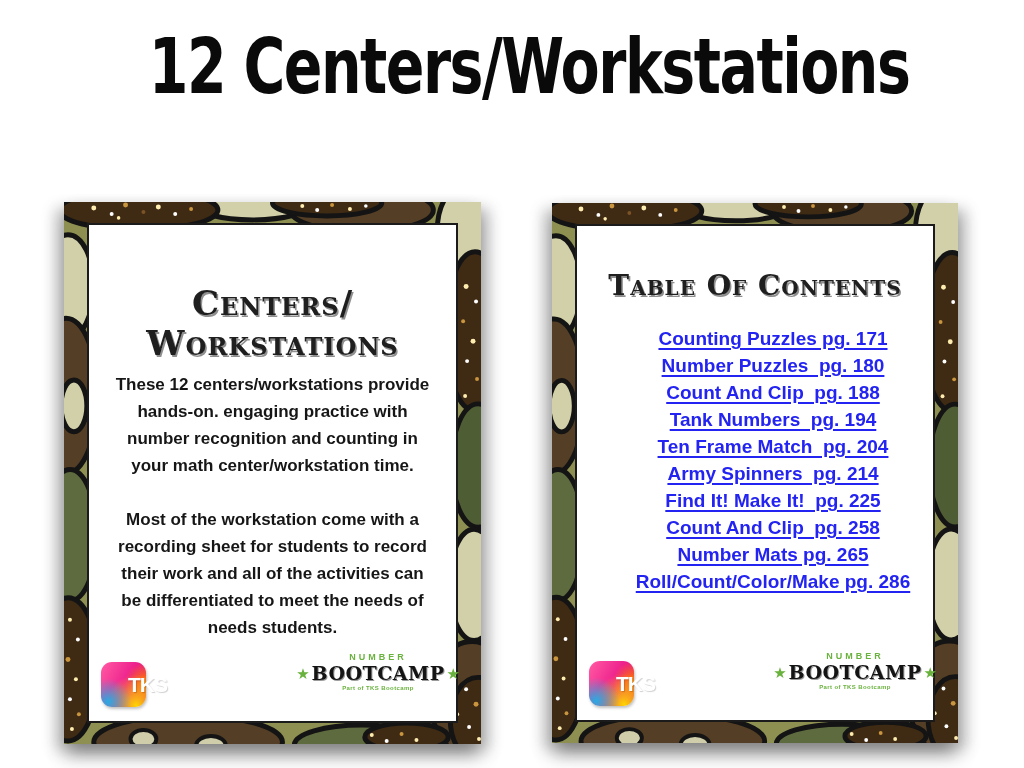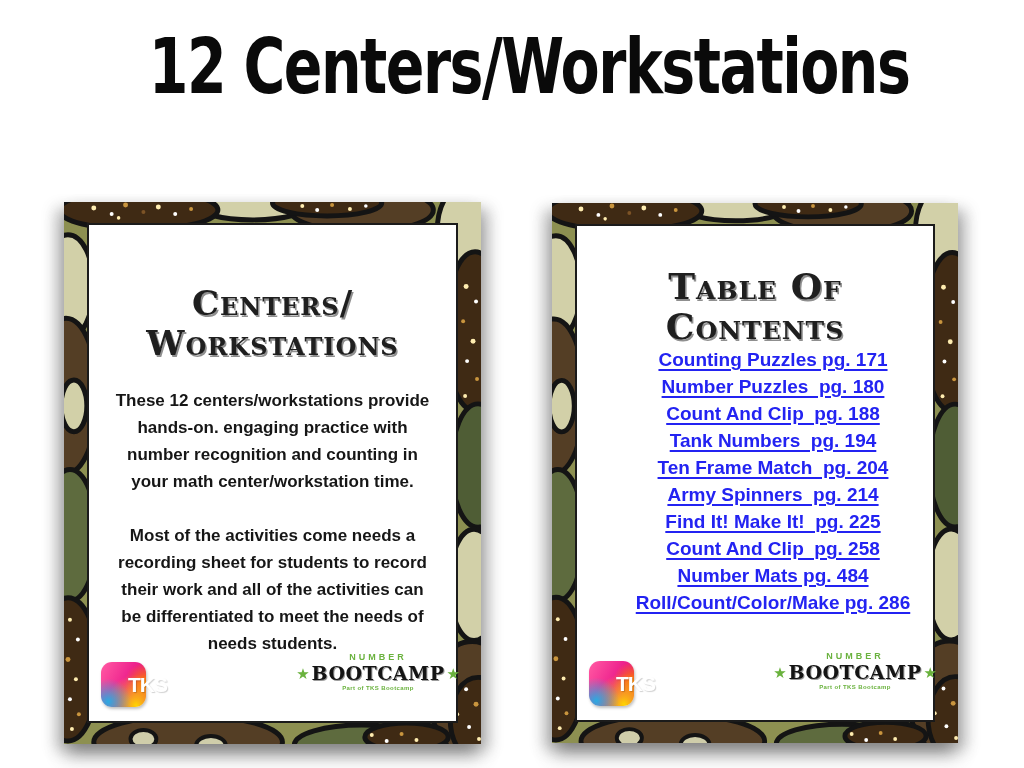--- a/index.html
+++ b/index.html
@@ -32,27 +32,27 @@
     background:#ffffff;border:2px solid #1b1b1b;
   }
 
   
   .inner-left{padding:58px 4px 0;text-align:center;}
   .card-heading{
     font-family:"DejaVu Serif",serif;font-weight:bold;font-variant:small-caps;
     color:#1f1f1f;text-shadow:1.5px 1.5px 0 #8f8f8f;letter-spacing:1px;
   }
   .inner-left .card-heading{font-size:34px;line-height:40px;}
-  .body-par{margin-top:24px;font-weight:bold;font-size:17px;line-height:27px;color:#161616;}
+  .body-par{margin-top:8px;font-weight:bold;font-size:17px;line-height:27px;color:#161616;}
   .body-par.second{margin-top:27px;}
 
   
   .inner-right{padding:40px 0 0;text-align:center;}
-  .inner-right .card-heading{font-size:36px;line-height:40px;letter-spacing:1px;}
-  .toc{margin-top:0;padding-left:36px;}
+  .inner-right .card-heading{font-size:28px;line-height:40px;letter-spacing:1px;}
+  .toc{margin-top:19px;padding-left:36px;}
   .toc-link{
     display:block;font-weight:bold;font-size:19px;line-height:27px;
     color:#2323f2;text-decoration:underline;text-decoration-thickness:2px;
     text-underline-offset:3px;white-space:pre;cursor:pointer;
   }
 
   
   .tks-logo{
     position:absolute;left:12px;bottom:14px;width:45px;height:45px;border-radius:11px;
     background:
@@ -166,21 +166,21 @@
       <div>Centers/</div>
       <div>Workstations</div>
     </div>
     <div class="body-par">
       <div>These 12 centers/workstations provide</div>
       <div>hands-on. engaging practice with</div>
       <div>number recognition and counting in</div>
       <div>your math center/workstation time.</div>
     </div>
     <div class="body-par second">
-      <div>Most of the activities come needs a</div>
+      <div>Most of the workstation come with a</div>
       <div>recording sheet for students to record</div>
       <div>their work and all of the activities can</div>
       <div>be differentiated to meet the needs of</div>
       <div>needs students.</div>
     </div>
     <div class="tks-logo">
       <span>TKS</span>
     </div>
     <div class="bootcamp-logo">
       <div class="bc-top">NUMBER</div>
@@ -202,21 +202,21 @@
     <div class="card-heading">Table Of Contents</div>
     <div class="toc">
       <span class="toc-link">Counting Puzzles pg. 171</span>
       <span class="toc-link">Number Puzzles  pg. 180</span>
       <span class="toc-link">Count And Clip  pg. 188</span>
       <span class="toc-link">Tank Numbers  pg. 194</span>
       <span class="toc-link">Ten Frame Match  pg. 204</span>
       <span class="toc-link">Army Spinners  pg. 214</span>
       <span class="toc-link">Find It! Make It!  pg. 225</span>
       <span class="toc-link">Count And Clip  pg. 258</span>
-      <span class="toc-link">Number Mats pg. 484</span>
+      <span class="toc-link">Number Mats pg. 265</span>
       <span class="toc-link">Roll/Count/Color/Make pg. 286</span>
     </div>
     <div class="tks-logo">
       <span>TKS</span>
     </div>
     <div class="bootcamp-logo">
       <div class="bc-top">NUMBER</div>
       <div class="bc-mainrow">
         <span class="bc-star">★</span>
         <span class="bc-main">BOOTCAMP</span>

